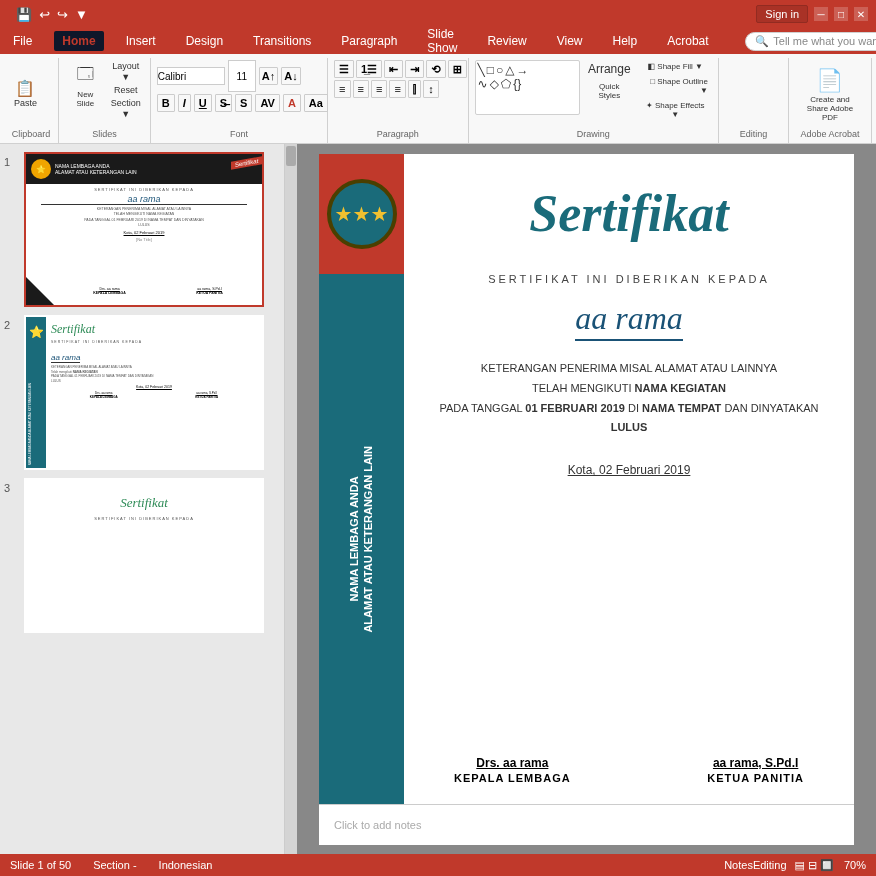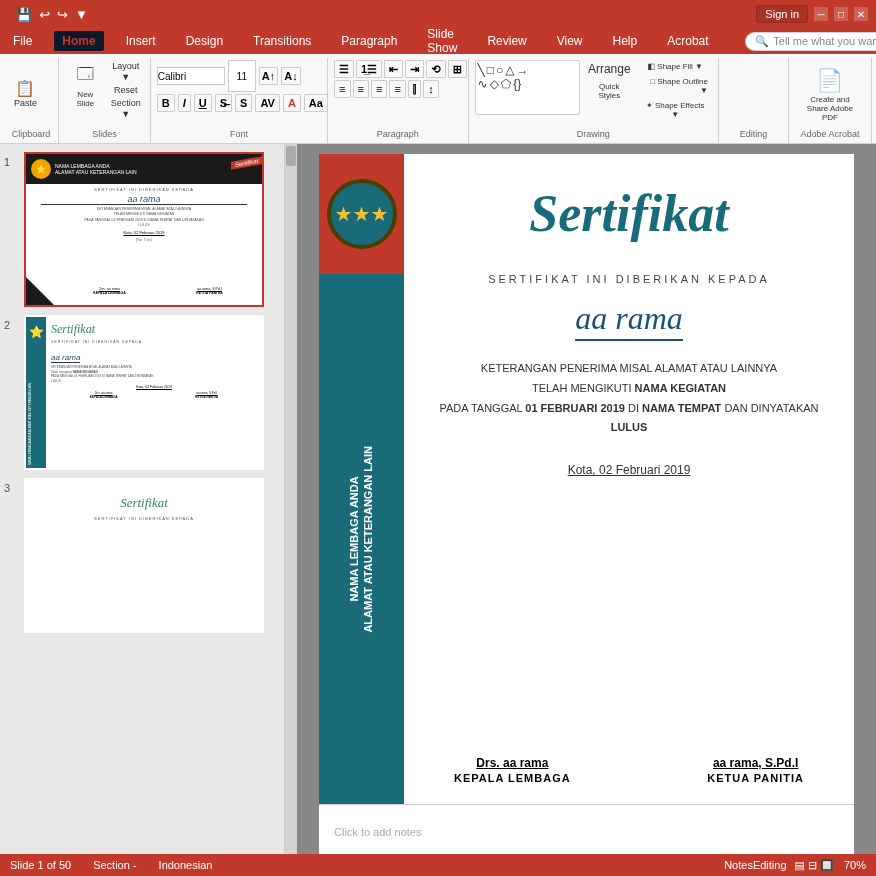--- a/index.html
+++ b/index.html
@@ -299,21 +299,21 @@
     .cert-sig-title {
       font-weight: bold;
       font-size: 11px;
       letter-spacing: 1px;
     }
 
     
     .notes-area {
       background: white;
       border-top: 1px solid #ccc;
-      padding: 21px 15px;
+      padding: 14px 15px;
       font-size: 11px;
       color: #999;
       width: 535px;
     }
 
     
     .quick-access { display: flex; align-items: center; gap: 3px; padding: 0 6px; }
     .qa-btn { background: transparent; border: none; cursor: pointer; color: white; font-size: 13px; padding: 2px; }
     .font-size-input { width: 28px; height: 32px; border: 1px solid #ccc; font-size: 10px; text-align: center; }
     .font-name-input { width: 80px; height: 18px; border: 1px solid #ccc; font-size: 10px; }

